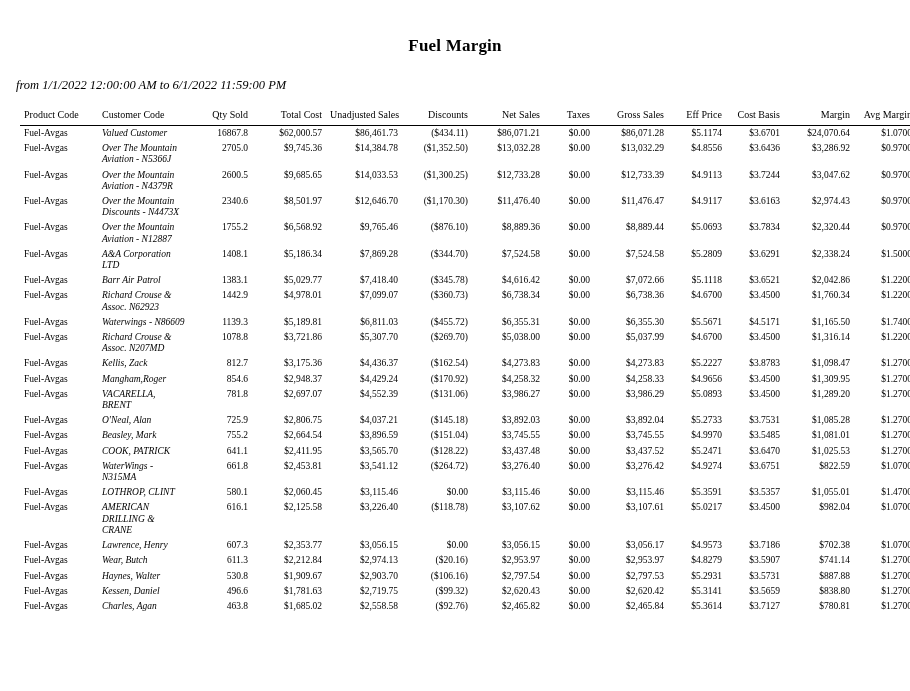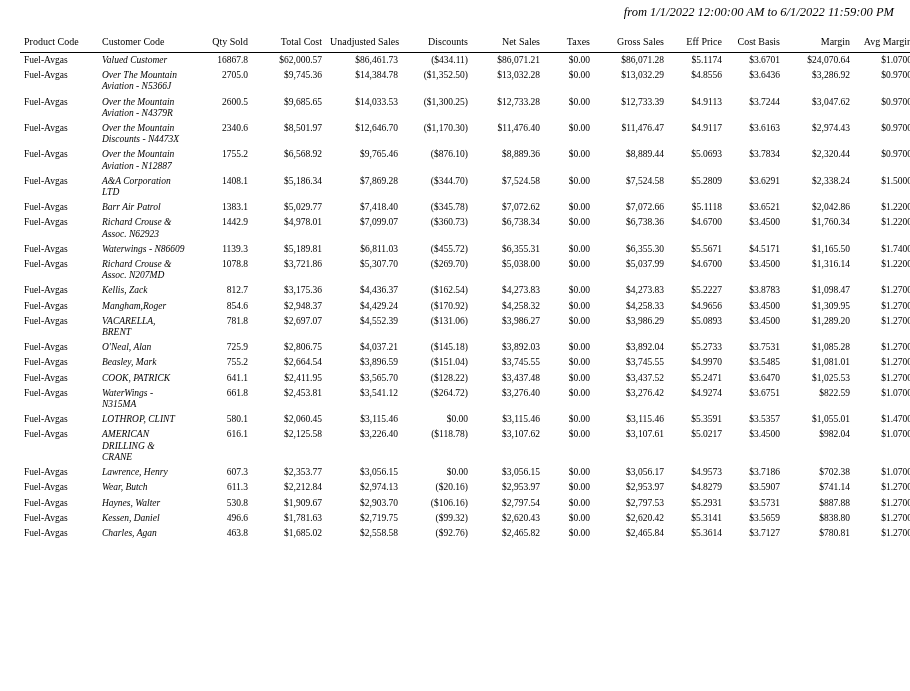--- a/index.html
+++ b/index.html
@@ -23,25 +23,25 @@
   }
   .report-title {
     text-align: center;
     font-family: "Liberation Serif", serif;
     font-weight: bold;
     font-size: 17px;
     margin-top: 36px;
     letter-spacing: 0.2px;
   }
   .report-subtitle {
-    text-align: right;
+    text-align: left;
     font-family: "Liberation Serif", serif;
     font-style: italic;
     font-size: 12.5px;
-    margin-top: 5px;
+    margin-top: 22px;
     margin-bottom: 14px;
   }
   table.report {
     width: 878px;
     border-collapse: collapse;
     font-size: 9.5px;
     table-layout: fixed;
     margin-left: 4px;
   }
   table.report thead th {
@@ -76,20 +76,21 @@
   thead th.w-prod { text-align: left; padding-left: 6px; }
   thead th.w-cust { text-align: left; }
   tbody td.w-prod { text-align: left; padding-left: 6px; }
   tbody td.w-cust { text-align: left; font-style: italic; }
   tbody tr td { font-family: "Liberation Serif", serif; }
 </style>
 </head>
 <body>
 
 <div class="page">
+  <div class="report-title">Fuel Margin</div>
   <div class="report-subtitle">from 1/1/2022 12:00:00 AM to 6/1/2022 11:59:00 PM</div>
 
   <table class="report">
     <colgroup>
       <col class="w-prod">
         <col class="w-cust">
         <col class="w-qty">
         <col class="w-tc">
         <col class="w-us">
       <col class="w-disc">
@@ -210,21 +211,21 @@
           <td class="w-mg c-right">$2,338.24</td>
           <td class="w-am c-right">$1.5000</td>
         </tr>
         <tr>
           <td class="w-prod c-left">Fuel-Avgas</td>
           <td class="w-cust c-left">Barr Air Patrol</td>
           <td class="w-qty c-right">1383.1</td>
           <td class="w-tc c-right">$5,029.77</td>
           <td class="w-us c-right">$7,418.40</td>
           <td class="w-disc c-right">($345.78)</td>
-          <td class="w-ns c-right">$7,072.62</td>
+          <td class="w-ns c-right">$4,616.42</td>
           <td class="w-tax c-right">$0.00</td>
           <td class="w-gs c-right">$7,072.66</td>
           <td class="w-ep c-right">$5.1118</td>
           <td class="w-cb c-right">$3.6521</td>
           <td class="w-mg c-right">$2,042.86</td>
           <td class="w-am c-right">$1.2200</td>
         </tr>
         <tr>
           <td class="w-prod c-left">Fuel-Avgas</td>
           <td class="w-cust c-left">Richard Crouse &amp; Assoc. N62923</td>

